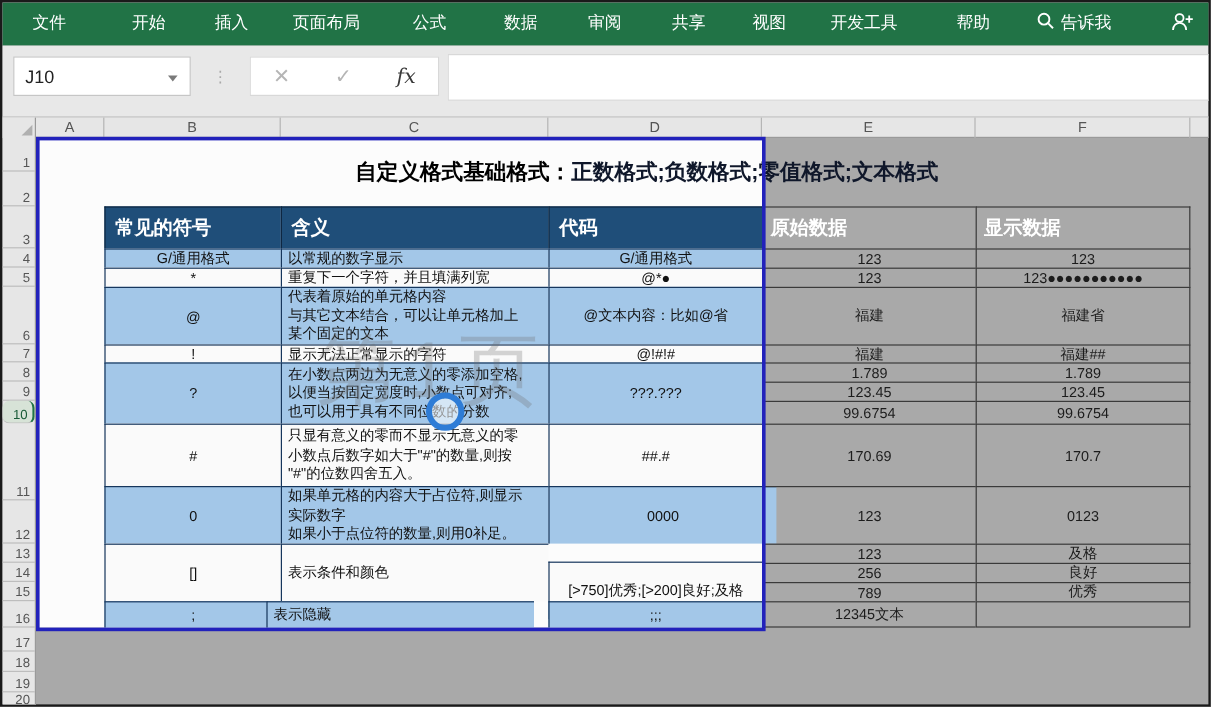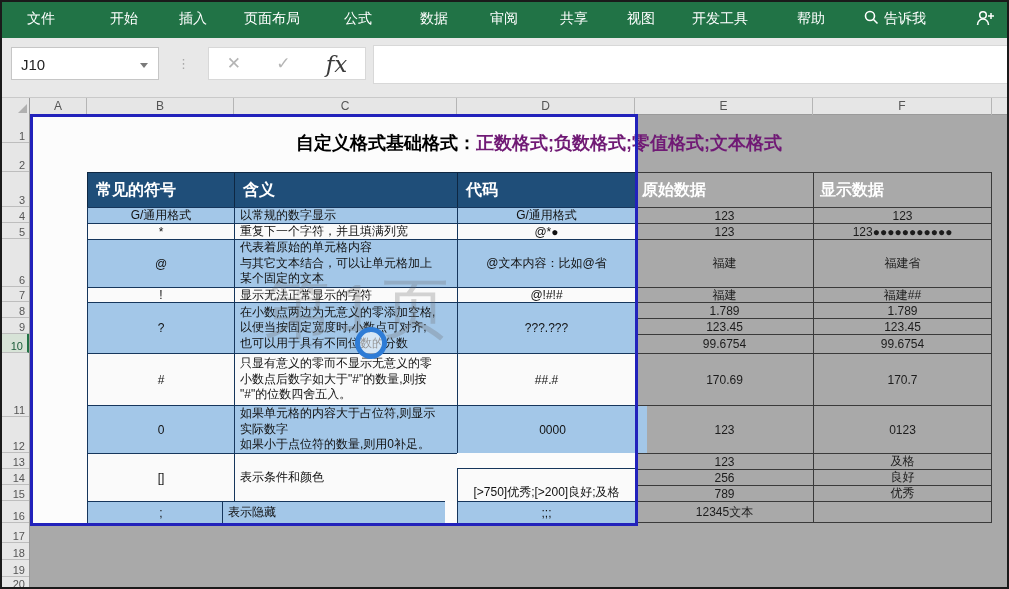--- a/index.html
+++ b/index.html
@@ -13,53 +13,53 @@
   #fbar{position:absolute;left:0;top:36px;width:100%;height:59px;background:#e8e8e8;}
   #namebox{position:absolute;left:9px;top:9px;width:148px;height:33px;background:#fff;border:1px solid #c6c6c6;
            font-size:15px;color:#222;line-height:33px;padding-left:9px;box-sizing:border-box;}
   #namecaret{position:absolute;right:10px;top:15px;width:0;height:0;border-left:4px solid transparent;
              border-right:4px solid transparent;border-top:5px solid #7a7a7a;}
   #fdots{position:absolute;left:175px;top:9px;height:33px;color:#a9a9a9;font-size:13px;line-height:11px;
          display:flex;align-items:center;}
   #fbtns{position:absolute;left:206px;top:9px;width:158px;height:33px;background:#fff;border:1px solid #d8d8d8;
          box-sizing:border-box;display:flex;align-items:center;justify-content:space-around;}
   .fbtn{font-size:17px;color:#b5b5b5;}
-  #fxbtn{font-family:"DejaVu Serif","Liberation Serif",serif;font-style:italic;color:#3a3a3a;font-size:23px;}
+  #fxbtn{font-family:"DejaVu Serif","Liberation Serif",serif;font-style:italic;color:#3a3a3a;font-size:17px;}
   #finput{position:absolute;left:371px;top:7px;width:636px;height:39px;background:#fff;border:1px solid #d8d8d8;
           box-sizing:border-box;font-size:13px;color:#222;padding:0 6px;line-height:37px;}
   
   #colstrip{position:absolute;left:0;top:95px;width:1009px;height:18px;background:#e6e6e6;border-top:1px solid #c9c9c9;
             border-bottom:1px solid #9a9a9a;box-sizing:border-box;}
   .colhead{position:absolute;top:0;height:17px;line-height:17px;text-align:center;font-size:12px;color:#555;
            border-right:1px solid #b5b5b5;box-sizing:border-box;}
   #corner{position:absolute;left:0;top:0;width:28px;height:17px;border-right:1px solid #9a9a9a;box-sizing:border-box;background:#e6e6e6;}
   #corner:after{content:"";position:absolute;right:2px;bottom:2px;border-left:9px solid transparent;border-bottom:9px solid #b0b0b0;}
   #gutter{position:absolute;left:0;top:113px;width:28px;height:476px;background:#e6e6e6;border-right:1px solid #9a9a9a;box-sizing:border-box;}
   .rn{position:absolute;left:0;width:27px;box-sizing:border-box;border-bottom:1px solid #bdbdbd;
       font-size:11px;color:#555;text-align:right;padding-right:4px;display:flex;align-items:flex-end;justify-content:flex-end;}
-  .rn-active{background:#d7e3d7;color:#1a5c38;border-right:2px solid #217346;}
+  .rn-active{background:#d7e3d7;color:#1a5c38;border-right:2px solid #217346;border-radius:6px;}
   
   #page{position:absolute;left:30px;top:113px;width:603px;height:408px;background:#fcfcfc;}
   #printborder{position:absolute;left:28px;top:112px;width:608px;height:412px;border:3px solid #2222bb;box-sizing:border-box;pointer-events:none;}
   
   .cell{position:absolute;box-sizing:border-box;border-left:1px solid #16365c;border-top:1px solid #16365c;
         display:flex;align-items:center;font-size:12px;color:#111;}
   .navy{background:#1f4e79;color:#fff;font-weight:bold;font-size:16px;padding-left:8px;border-left:1px solid #0e2742;border-top:1px solid #0e2742;}
   .blue{background:#a3c7e8;}
   .white{background:#fafafa;}
   .cc{justify-content:center;text-align:center;}
   .cl{justify-content:flex-start;padding-left:5px;padding-right:3px;}
   .meaning{white-space:pre-line;line-height:15.5px;}
   .gray-cell{border-left:1px solid #3a3a3a;border-top:1px solid #3a3a3a;color:#1c1c1c;}
   .gray-head{background:transparent;color:#fff;font-weight:bold;font-size:16px;padding-left:6px;}
   .bR{border-right:1px solid #3a3a3a;}
   .bB{border-bottom:1px solid #3a3a3a;}
   
   #title{position:absolute;left:137px;top:129px;width:800px;text-align:center;font-size:18px;font-weight:bold;color:#000;white-space:nowrap;}
-  #title .red{color:#701a75;}
+  #title .red{color:#0f172a;}
   
   #wmark{position:absolute;left:262px;top:262px;font-size:66px;color:#6e6e6e;opacity:.28;letter-spacing:8px;pointer-events:none;}
   #ring{position:absolute;left:353px;top:325px;width:22px;height:22px;border:5px solid #2e7cd6;border-radius:50%;
         background:rgba(255,255,255,.55);box-sizing:content-box;pointer-events:none;}
   svg{display:block;}
 </style>
 </head>
 <body>
 
 <div id="app">

